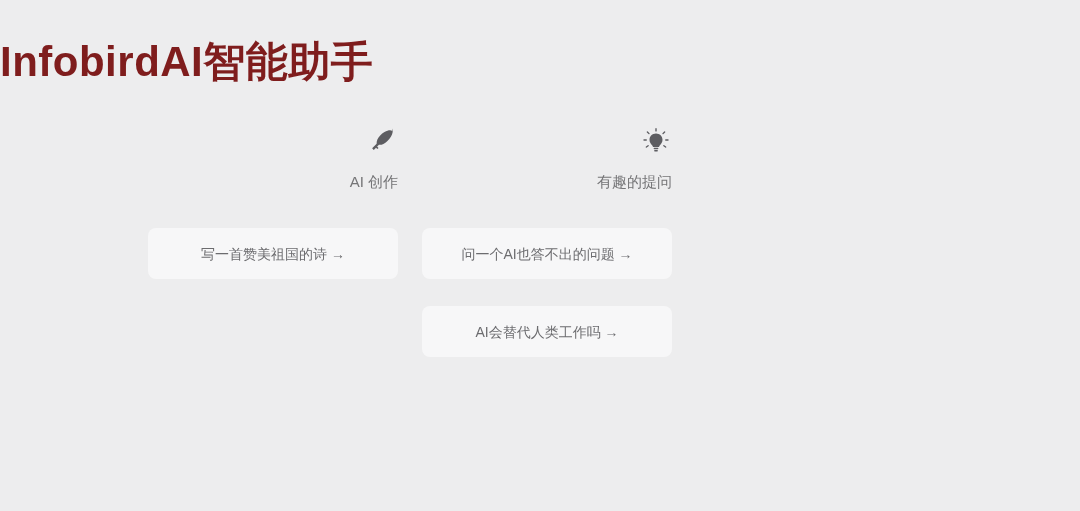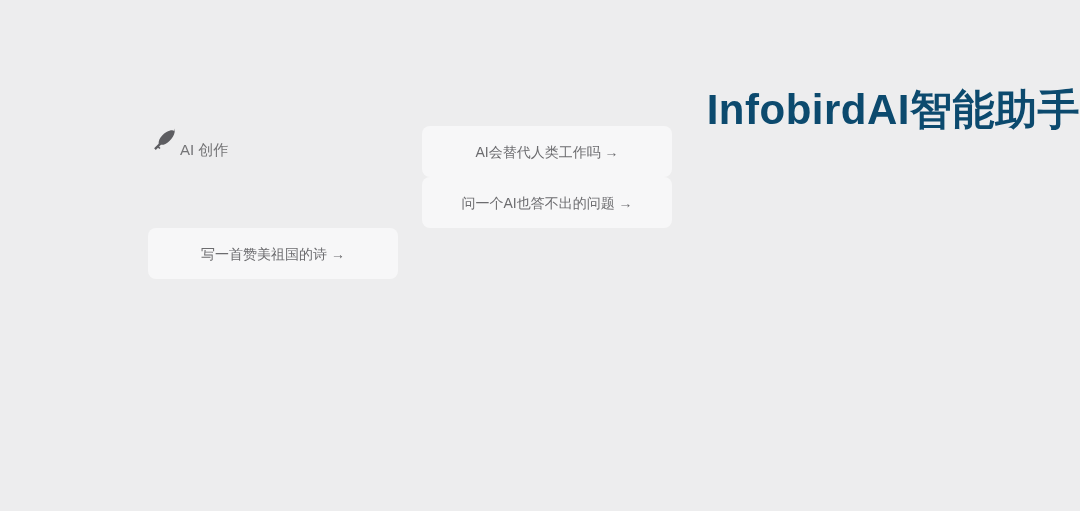--- a/index.html
+++ b/index.html
@@ -18,49 +18,48 @@
     width: 1080px;
     height: 511px;
     box-sizing: border-box;
   }
   
   .title {
     position: absolute;
     top: 34px;
     left: 0;
     width: 1080px;
-    text-align: right;
+    text-align: left;
     font-size: 42px;
     font-weight: bold;
-    color: #0c4a6e;
+    color: #7f1d1d;
     letter-spacing: 0.5px;
     line-height: 56px;
     white-space: nowrap;
-    margin-top: 48px;
   }
   
   .columns {
     position: absolute;
     top: 126px;
     left: 148px;
     width: 798px;
     display: flex;
     flex-direction: row;
     justify-content: space-between;
   }
   .column {
     width: 250px;
     display: flex;
     flex-direction: column;
     align-items: stretch;
   }
   .col-head {
     display: flex;
-    flex-direction: row;
-    align-items: flex-start;
+    flex-direction: column;
+    align-items: flex-end;
     height: 102px;
     box-sizing: border-box;
   }
   .col-icon {
     height: 32px;
     width: 32px;
     display: flex;
     align-items: center;
     justify-content: center;
     color: #5d5d61;
@@ -72,21 +71,21 @@
     margin-top: 14px;
     font-size: 15px;
     color: #757577;
     line-height: 20px;
     white-space: nowrap;
   }
   
   .cards {
     display: flex;
     flex-direction: column;
-    gap: 0;
+    gap: 27px;
   }
   .card {
     height: 51px;
     border-radius: 8px;
     background: #f7f7f8;
     display: flex;
     align-items: center;
     justify-content: center;
     font-size: 14px;
     color: #6c6c6f;
@@ -113,23 +112,42 @@
           </svg>
         </span>
         <span class="col-label">AI 创作</span>
       </div>
       <div class="cards">
         <div class="card">写一首赞美祖国的诗 →</div>
       </div>
     </div>
 
     <div class="column">
+      <div class="col-head">
+        <span class="col-icon">
+          <svg width="30" height="30" viewBox="0 0 24 24" fill="currentColor">
+            <path d="M12 5.2c-3 0-5.2 2.2-5.2 5 0 1.9 1 3.2 1.9 4.2.5.6.8 1 .9 1.5h4.8c.1-.5.4-.9.9-1.5.9-1 1.9-2.3 1.9-4.2 0-2.8-2.2-5-5.2-5z"></path>
+            <rect x="10.1" y="16.6" width="3.8" height="1.1" rx="0.55"></rect>
+            <rect x="10.5" y="18.4" width="3" height="1.1" rx="0.55"></rect>
+            <g stroke="currentColor" stroke-width="1.1" stroke-linecap="round">
+              <line x1="12" y1="1.3" x2="12" y2="3.1"></line>
+              <line x1="5.1" y1="4" x2="6.4" y2="5.3"></line>
+              <line x1="18.9" y1="4" x2="17.6" y2="5.3"></line>
+              <line x1="2.4" y1="10.4" x2="4.2" y2="10.4"></line>
+              <line x1="21.6" y1="10.4" x2="19.8" y2="10.4"></line>
+              <line x1="4.3" y1="16" x2="5.7" y2="15"></line>
+              <line x1="19.7" y1="16" x2="18.3" y2="15"></line>
+            </g>
+          </svg>
+        </span>
+        <span class="col-label">有趣的提问</span>
+      </div>
       <div class="cards">
+        <div class="card">问一个AI也答不出的问题 →</div>
         <div class="card">AI会替代人类工作吗 →</div>
-        <div class="card">问一个AI也答不出的问题 →</div>
       </div>
     </div>
 
     <div class="column">
     </div>
 
   </div>
 </div>
 
 </body></html>

